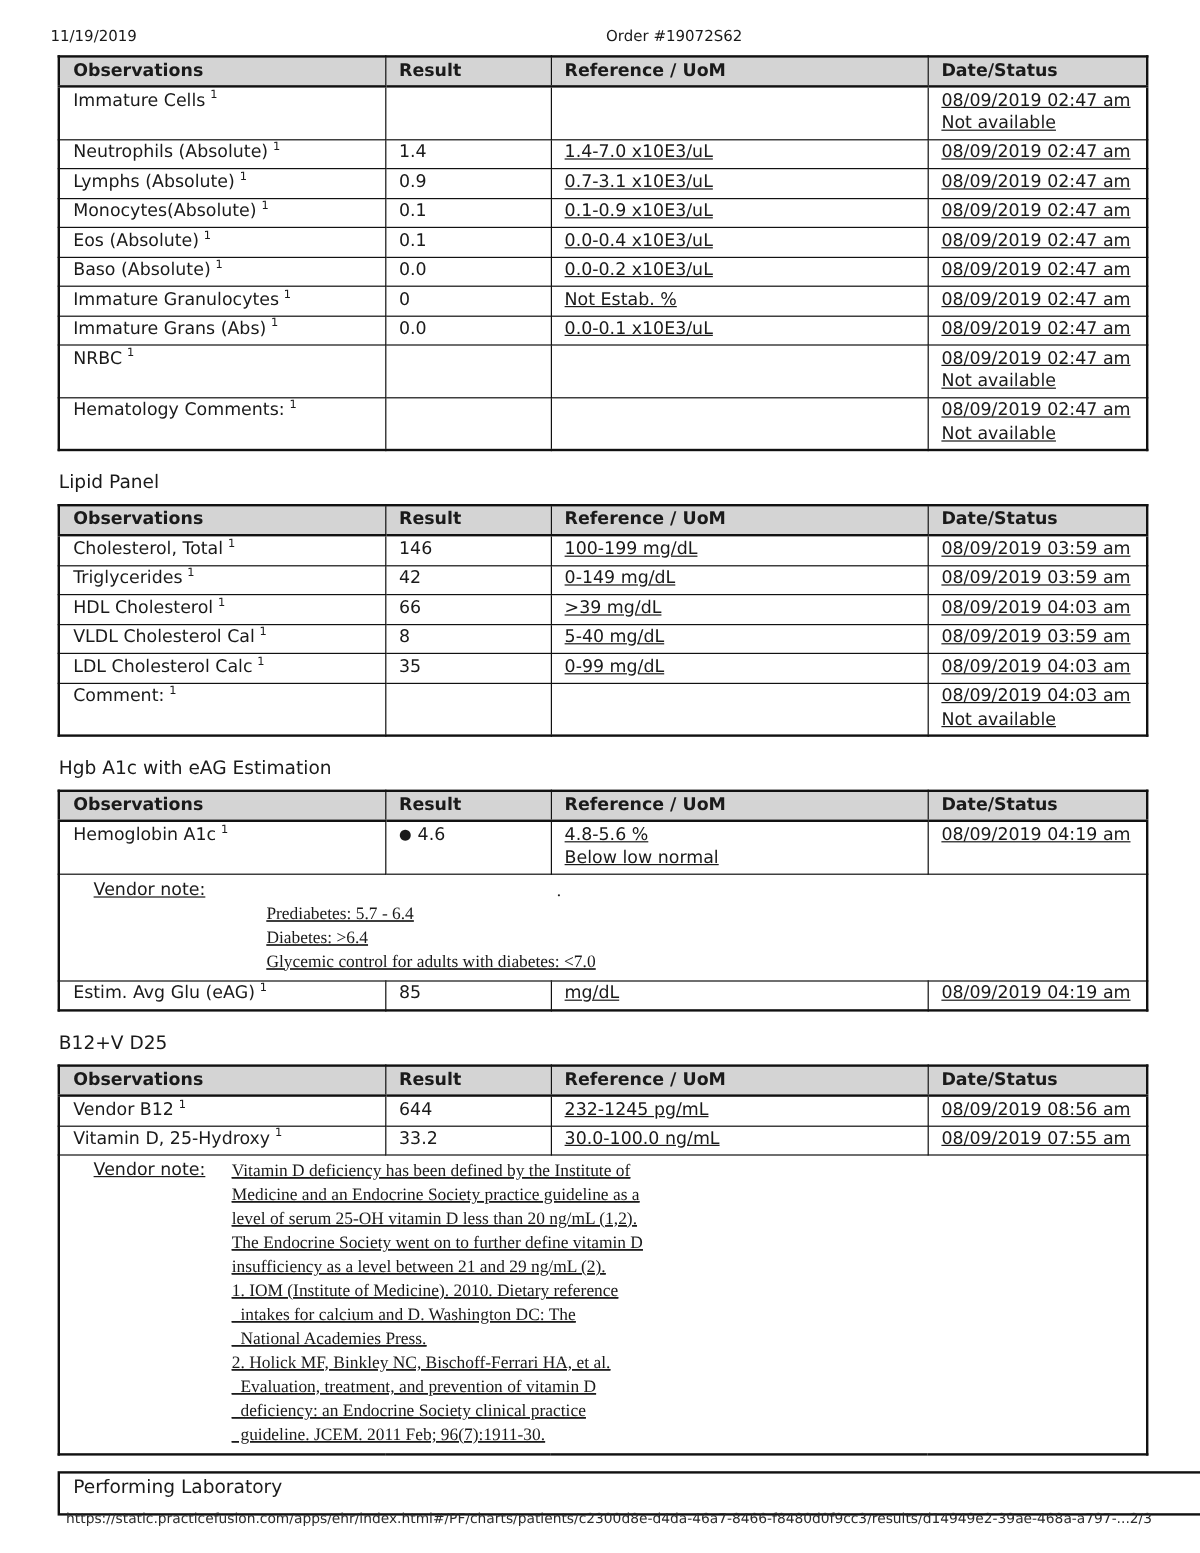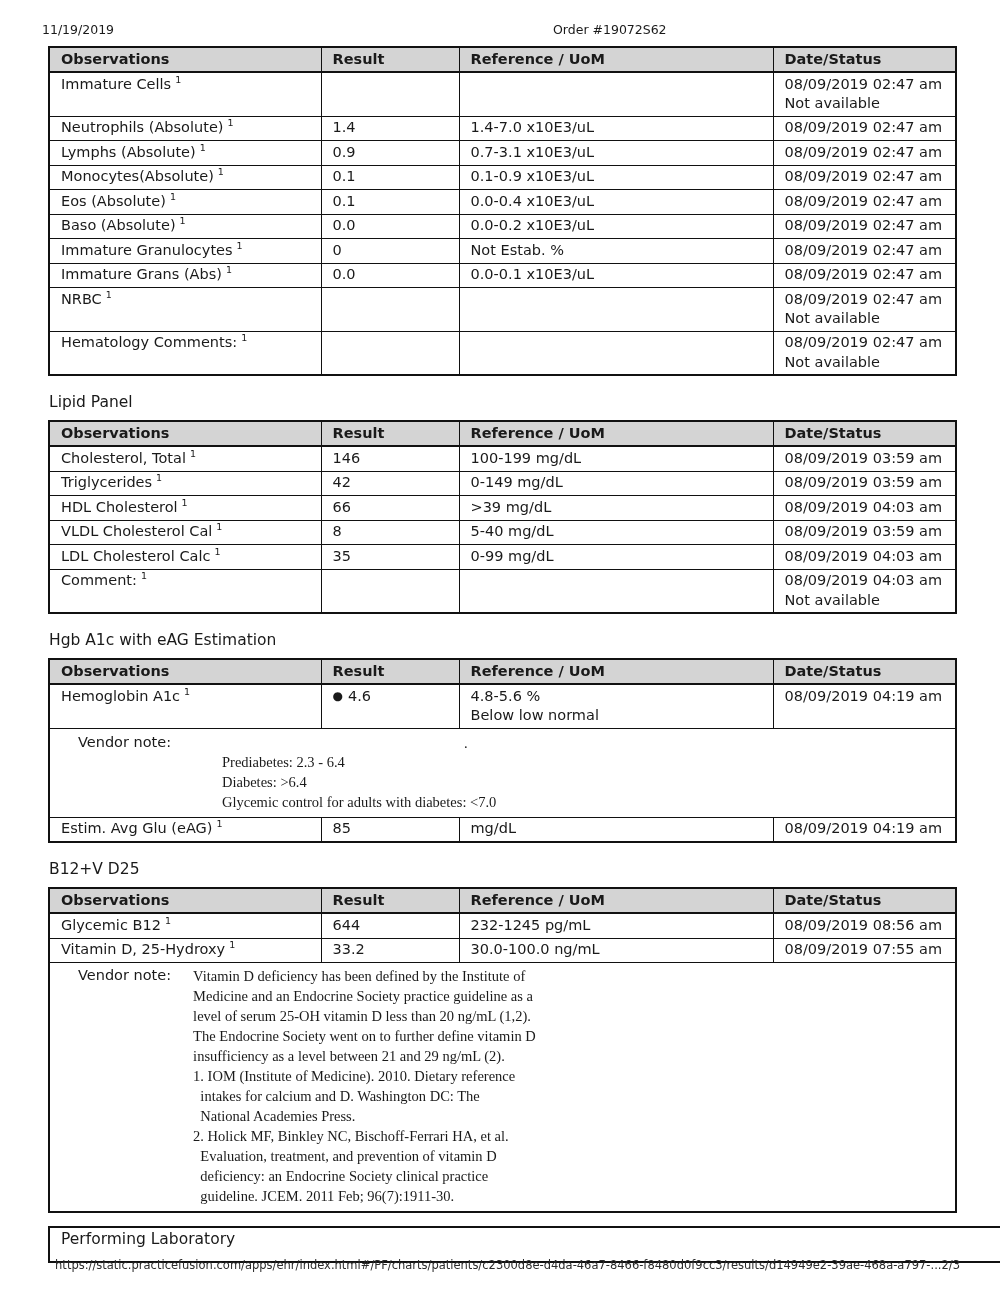--- a/index.html
+++ b/index.html
@@ -4,38 +4,38 @@
 <style>
   html,body { margin:0; padding:0; }
   body {
     width:1000px; height:1294px; background:#ffffff; position:relative;
     font-family:"DejaVu Sans","Liberation Sans",sans-serif; color:#1a1a1a;
     overflow:hidden;
   }
   .page { position:absolute; top:0; left:0; right:0; bottom:0; padding:20px 45px 0 48px; box-sizing:border-box; }
   .doc-header { position:relative; height:18px; font-size:12.5px; }
   .doc-date  { position:absolute; left:-6px; top:2px; }
-  .doc-order { position:absolute; left:457px; top:2px;margin-left:48px; }
+  .doc-order { position:absolute; left:457px; top:2px; }
 
   .section-title { font-size:15.5px; margin:17px 0 9px 1px; }
   table.results-table {
     border-collapse:collapse; table-layout:fixed; width:907px;
     border:2.5px solid #111; margin:0;
   }
   table.results-table:first-of-type { margin-top:8px; }
   .results-table th {
     background:#d4d4d4; text-align:left; font-weight:bold; font-size:14.5px;
     border:1.5px solid #111; border-bottom-width:2px;
     padding:1.5px 11px 2.5px; height:19px; line-height:19px;
   }
   .results-table td {
     border:1.5px solid #111; vertical-align:top;
     padding:1.5px 11px 2px; font-size:14.5px; line-height:19.5px; height:20px;
   }
-  .results-table td div { min-height:19.5px; }
+  .results-table td div { min-height:19.5px;text-decoration:underline; }
   sup.fn { font-size:9.5px; margin-left:4px; line-height:0; }
   .flag { font-size:12px; margin-right:5px; position:relative; top:-1px; }
 
   td.vendor-cell { padding:3px 11px 5px; }
   .vendor-label { font-size:14.5px; }
   .vendor-head { position:relative; padding-left:17px; line-height:20px; }
   .vendor-dot { position:absolute; left:403px; top:1px; }
   .serif, .vendor-line { font-family:"Liberation Serif","DejaVu Serif",serif; font-size:14.5px; line-height:20px; }
   .vendor-block-lines { margin-left:161px; }
   .vendor-inline { display:flex; align-items:flex-start; }
@@ -281,21 +281,21 @@
               <div>Below low normal</div>
             </td>
             <td>
               <div>08/09/2019 04:19 am</div>
             </td>
           </tr>
           <tr>
             <td class="vendor-cell" colspan="4">
               <div class="vendor-head"><span class="vendor-label">Vendor note:</span><span class="vendor-dot serif">.</span></div>
               <div class="vendor-block-lines">
-                <div class="vendor-line">Prediabetes: 2.3 - 6.4</div>
+                <div class="vendor-line">Prediabetes: 5.7 - 6.4</div>
                 <div class="vendor-line">Diabetes: &gt;6.4</div>
                 <div class="vendor-line">Glycemic control for adults with diabetes: &lt;7.0</div>
               </div>
             </td>
           </tr>
           <tr>
             <td><span>Estim. Avg Glu (eAG)</span><sup class="fn">1</sup></td>
             <td><span>85</span></td>
             <td>
               <div>mg/dL</div>
@@ -317,21 +317,21 @@
         <thead>
           <tr>
             <th>Observations</th>
             <th>Result</th>
             <th>Reference / UoM</th>
             <th>Date/Status</th>
           </tr>
         </thead>
         <tbody>
           <tr>
-            <td><span>Glycemic B12</span><sup class="fn">1</sup></td>
+            <td><span>Vendor B12</span><sup class="fn">1</sup></td>
             <td><span>644</span></td>
             <td>
               <div>232-1245 pg/mL</div>
             </td>
             <td>
               <div>08/09/2019 08:56 am</div>
             </td>
           </tr>
           <tr>
             <td><span>Vitamin D, 25-Hydroxy</span><sup class="fn">1</sup></td>

